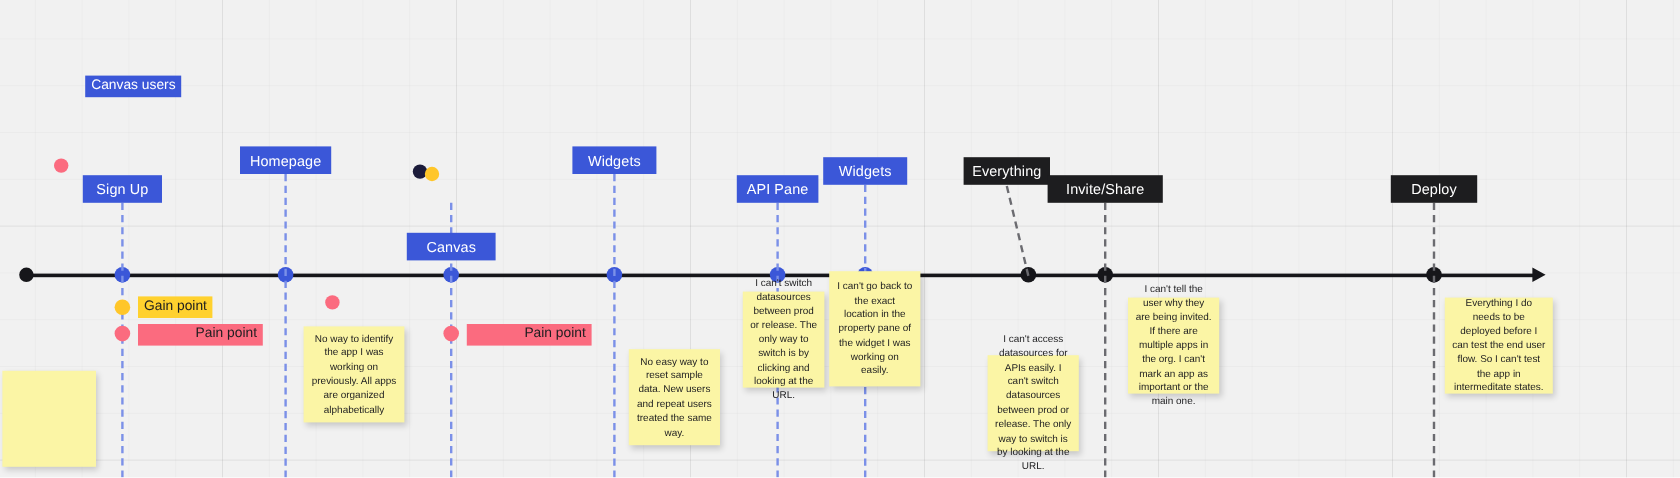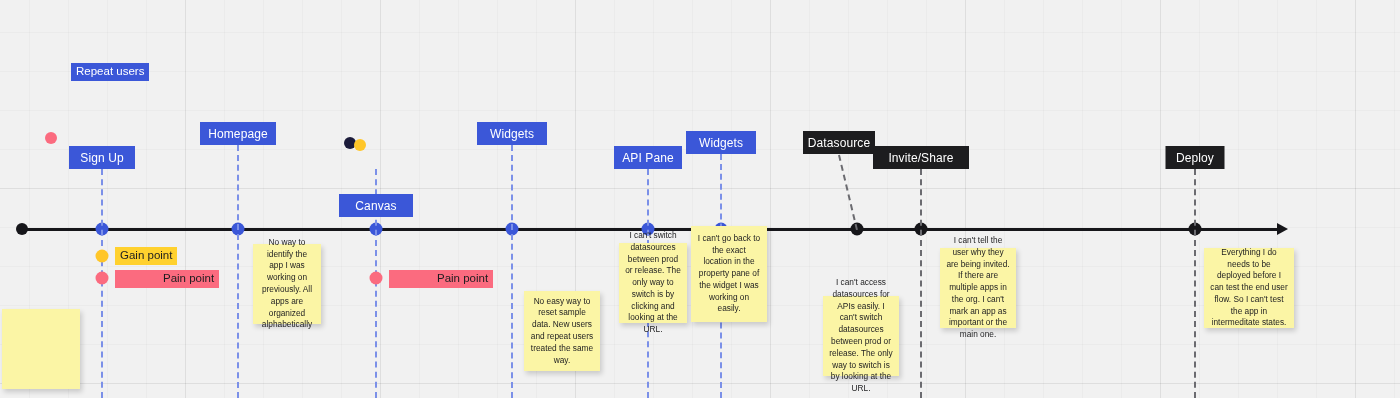--- a/index.html
+++ b/index.html
@@ -145,21 +145,21 @@
     background: #fb6b7f;
     transform: translate(-50%, -50%);
   }
 </style>
 </head>
 <body>
 
 <div id="board">
 
   <div id="group-tags">
-      <div class="group-tag" style="left: 71px; top: 63px;">Repeat users</div>
+      <div class="group-tag" style="left: 71px; top: 63px;">Canvas users</div>
     </div>
 
   <div id="axis-layer">
       <div class="axis-line" style="left: 22px; top: 228px; width: 1256px;"></div>
       <div class="axis-arrow" style="left: 1277px; top: 223px;"></div>
       <div class="node black" style="left: 22px; top: 229px; width: 12px; height: 12px;"></div>
       <div class="node blue" style="left: 102px; top: 229px; width: 13px; height: 13px;"></div>
       <div class="node blue" style="left: 238px; top: 229px; width: 13px; height: 13px;"></div>
       <div class="node blue" style="left: 376px; top: 229px; width: 13px; height: 13px;"></div>
       <div class="node blue" style="left: 512px; top: 229px; width: 13px; height: 13px;"></div>
@@ -182,23 +182,23 @@
       <div class="connector black" style="left: 1195px; top: 169px; height: 229px;"></div>
     </div>
 
   <div id="milestone-layer">
       <div class="milestone blue" style="left: 102px; top: 146px; width: 66px;">Sign Up</div>
       <div class="milestone blue" style="left: 238px; top: 122px; width: 76px;">Homepage</div>
       <div class="milestone blue" style="left: 376px; top: 146px; width: 74px; margin-top: 48px;">Canvas</div>
       <div class="milestone blue" style="left: 512px; top: 122px; width: 70px;">Widgets</div>
       <div class="milestone blue" style="left: 648px; top: 146px; width: 68px;">API Pane</div>
       <div class="milestone blue" style="left: 721px; top: 131px; width: 70px;">Widgets</div>
-      <div class="milestone black" style="left: 839px; top: 131px; width: 72px;">Datasource</div>
+      <div class="milestone black" style="left: 839px; top: 131px; width: 72px;">Everything</div>
       <div class="milestone black" style="left: 921px; top: 146px; width: 96px;">Invite/Share</div>
-      <div class="milestone black" style="left: 1195px; top: 146px; width: 59px;">Deploy</div>
+      <div class="milestone black" style="left: 1195px; top: 146px; width: 72px;">Deploy</div>
     </div>
 
   <div id="marker-dot-layer">
       <div class="overlap-dot" style="left: 350px; top: 143px; width: 12px; height: 12px; background: rgb(27, 27, 58);"></div>
       <div class="overlap-dot" style="left: 360px; top: 145px; width: 12px; height: 12px; background: rgb(255, 198, 41);"></div>
     </div>
 
   <div id="loose-dot-layer">
       <div class="overlap-dot" style="left: 51px; top: 138px; width: 12px; height: 12px; background: rgb(251, 107, 127);"></div>
     </div>
@@ -208,21 +208,21 @@
       <div class="legend-chip gain" style="left: 115px; top: 247px;">Gain point</div>
       <div class="legend-dot pain" style="left: 102px; top: 278px; width: 13px; height: 13px;"></div>
       <div class="legend-chip pain" style="left: 115px; top: 270px;">Pain point</div>
       <div class="legend-dot pain" style="left: 376px; top: 278px; width: 13px; height: 13px;"></div>
       <div class="legend-chip pain" style="left: 389px; top: 270px;">Pain point</div>
     </div>
 
   <div id="note-layer">
       <div class="sticky big" style="left: 2px; top: 309px; width: 78px; height: 80px;"></div>
       <div class="sticky-dot" style="left: 277px; top: 252px; width: 12px; height: 12px;"></div>
-      <div class="sticky" style="left: 253px; top: 244px; width: 68px; height: 80px;">
+      <div class="sticky" style="left: 253px; top: 272px; width: 84px; height: 80px;">
         <span>No way to identify the app I was working on previously. All apps are organized alphabetically</span>
       </div>
       <div class="sticky" style="left: 524px; top: 243px; width: 76px; height: 80px; margin-top: 48px;">
         <span>No easy way to reset sample data. New users and repeat users treated the same way.</span>
       </div>
       <div class="sticky" style="left: 619px; top: 243px; width: 68px; height: 80px;">
         <span>I can't switch datasources between prod or release. The only way to switch is by clicking and looking at the URL.</span>
       </div>
       <div class="sticky" style="left: 691px; top: 226px; width: 76px; height: 96px;">
         <span>I can't go back to the exact location in the property pane of the widget I was working on easily.</span>

